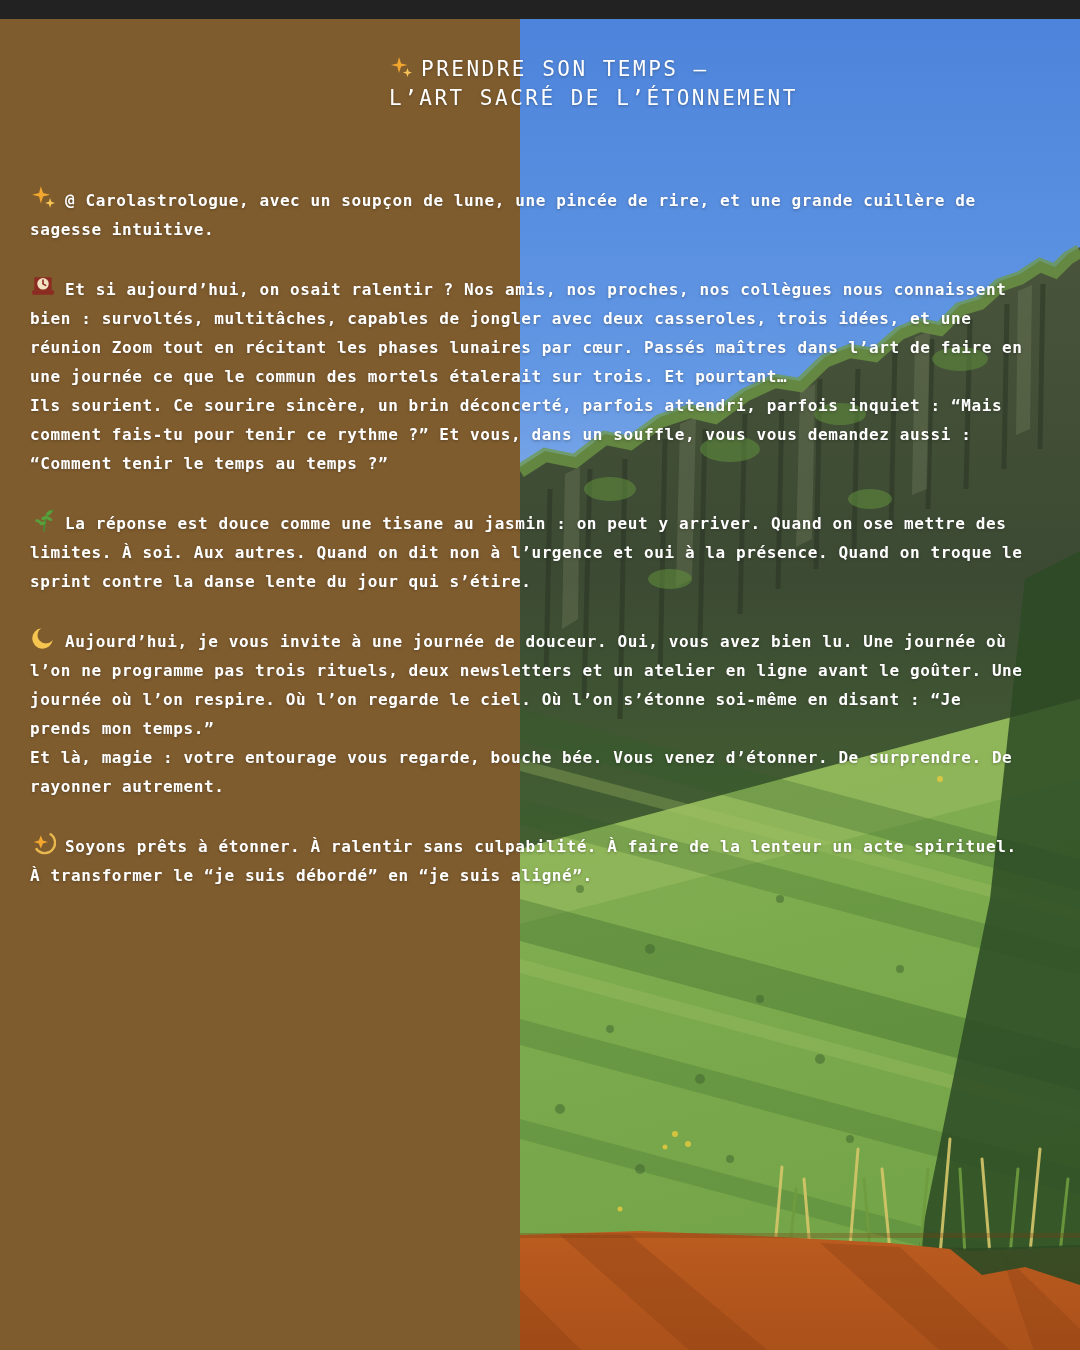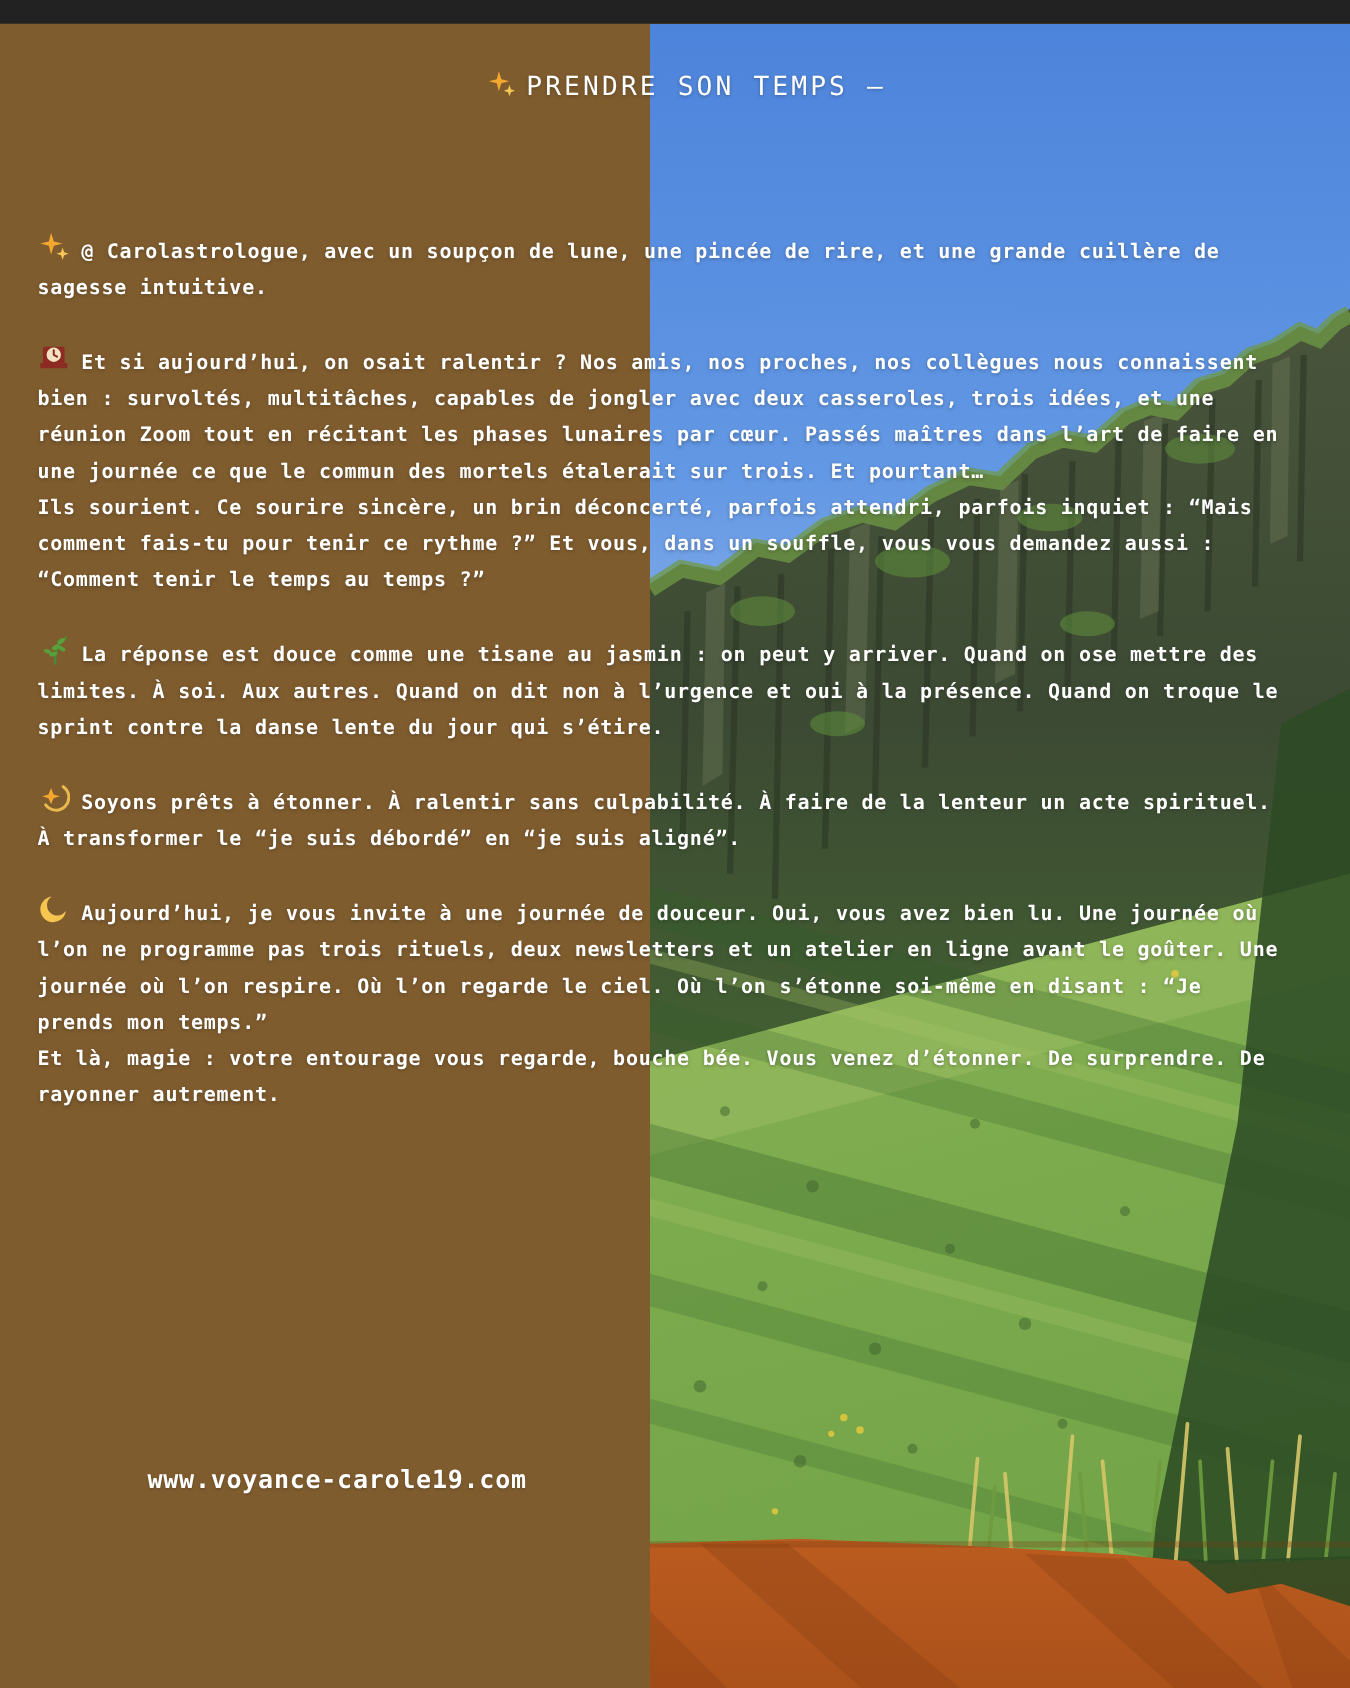--- a/index.html
+++ b/index.html
@@ -193,20 +193,21 @@
 
   <header class="title">
     <div>
       <span class="icon">
         <svg viewBox="0 0 24 24">
             <path d="M10 2l2.1 6.4L18.5 10l-6.4 1.6L10 18l-1.6-6.4L2 10l6.4-1.6z" fill="#f3a72e"></path>
             <path d="M18.5 13l1.2 3.4 3.3 1.1-3.3 1.2-1.2 3.3-1.1-3.3-3.4-1.2 3.4-1.1z" fill="#f8c657"></path>
           </svg>
       </span><span>PRENDRE SON TEMPS —</span>
     </div>
+    <div>L’ART SACRÉ DE L’ÉTONNEMENT</div>
   </header>
 
   <main class="body-copy">
     <p><span class="icon"><svg viewBox="0 0 24 24">
             <path d="M10 2l2.1 6.4L18.5 10l-6.4 1.6L10 18l-1.6-6.4L2 10l6.4-1.6z" fill="#f3a72e"></path>
             <path d="M18.5 13l1.2 3.4 3.3 1.1-3.3 1.2-1.2 3.3-1.1-3.3-3.4-1.2 3.4-1.1z" fill="#f8c657"></path>
           </svg></span><span class="ptext">@ Carolastrologue, avec un soupçon de lune, une pincée de rire, et une grande cuillère de sagesse intuitive.</span></p>
 
     <p><span class="icon"><svg viewBox="0 0 24 24">
             <path d="M5 4h14a1 1 0 0 1 1 1v11H4V5a1 1 0 0 1 1-1z" fill="#8c2b22"></path>
@@ -221,29 +222,26 @@
             <g fill="#58a03c">
               <ellipse cx="17.5" cy="5.5" rx="3.2" ry="1.7" transform="rotate(-35 17.5 5.5)"></ellipse>
               <ellipse cx="13.5" cy="10" rx="3.2" ry="1.7" transform="rotate(-25 13.5 10)"></ellipse>
               <ellipse cx="11.5" cy="15" rx="3" ry="1.6" transform="rotate(-15 11.5 15)"></ellipse>
               <ellipse cx="18" cy="11" rx="2.8" ry="1.5" transform="rotate(30 18 11)"></ellipse>
               <ellipse cx="7.5" cy="13" rx="2.8" ry="1.5" transform="rotate(20 7.5 13)"></ellipse>
             </g>
           </svg></span><span class="ptext">La réponse est douce comme une tisane au jasmin : on peut y arriver. Quand on ose mettre des limites. À soi. Aux autres. Quand on dit non à l’urgence et oui à la présence. Quand on troque le sprint contre la danse lente du jour qui s’étire.</span></p>
 
     <p><span class="icon"><svg viewBox="0 0 24 24">
+            <path d="M21 13.5A9.5 9.5 0 1 1 10.5 3a7.6 7.6 0 1 0 10.5 10.5z" fill="#f5c54f"></path>
+          </svg></span><span class="ptext">Aujourd’hui, je vous invite à une journée de douceur. Oui, vous avez bien lu. Une journée où l’on ne programme pas trois rituels, deux newsletters et un atelier en ligne avant le goûter. Une journée où l’on respire. Où l’on regarde le ciel. Où l’on s’étonne soi-même en disant : “Je prends mon temps.”
+Et là, magie : votre entourage vous regarde, bouche bée. Vous venez d’étonner. De surprendre. De rayonner autrement.</span></p>
+
+    <p><span class="icon"><svg viewBox="0 0 24 24">
             <path d="M19 4a9.5 9.5 0 1 1-13 13.5" fill="none" stroke="#e9b94f" stroke-width="2.2" stroke-linecap="round"></path>
             <path d="M10 5l1.9 4.8L16.5 11l-4.6 1.5L10 17l-1.9-4.5L3.5 11l4.6-1.2z" fill="#f3a72e"></path>
           </svg></span><span class="ptext">Soyons prêts à étonner. À ralentir sans culpabilité. À faire de la lenteur un acte spirituel. À transformer le “je suis débordé” en “je suis aligné”.</span></p>
 
-    <p><span class="icon"><svg viewBox="0 0 24 24">
-            <path d="M21 13.5A9.5 9.5 0 1 1 10.5 3a7.6 7.6 0 1 0 10.5 10.5z" fill="#f5c54f"></path>
-          </svg></span><span class="ptext">Aujourd’hui, je vous invite à une journée de douceur. Oui, vous avez bien lu. Une journée où l’on ne programme pas trois rituels, deux newsletters et un atelier en ligne avant le goûter. Une journée où l’on respire. Où l’on regarde le ciel. Où l’on s’étonne soi-même en disant : “Je prends mon temps.”
-Et là, magie : votre entourage vous regarde, bouche bée. Vous venez d’étonner. De surprendre. De rayonner autrement.</span></p>
-
 
   </main>
 
-  <footer class="footer">
-    <span>www.voyance-carole19.com</span>
-  </footer>
 
 </div>
 
 </body></html>

